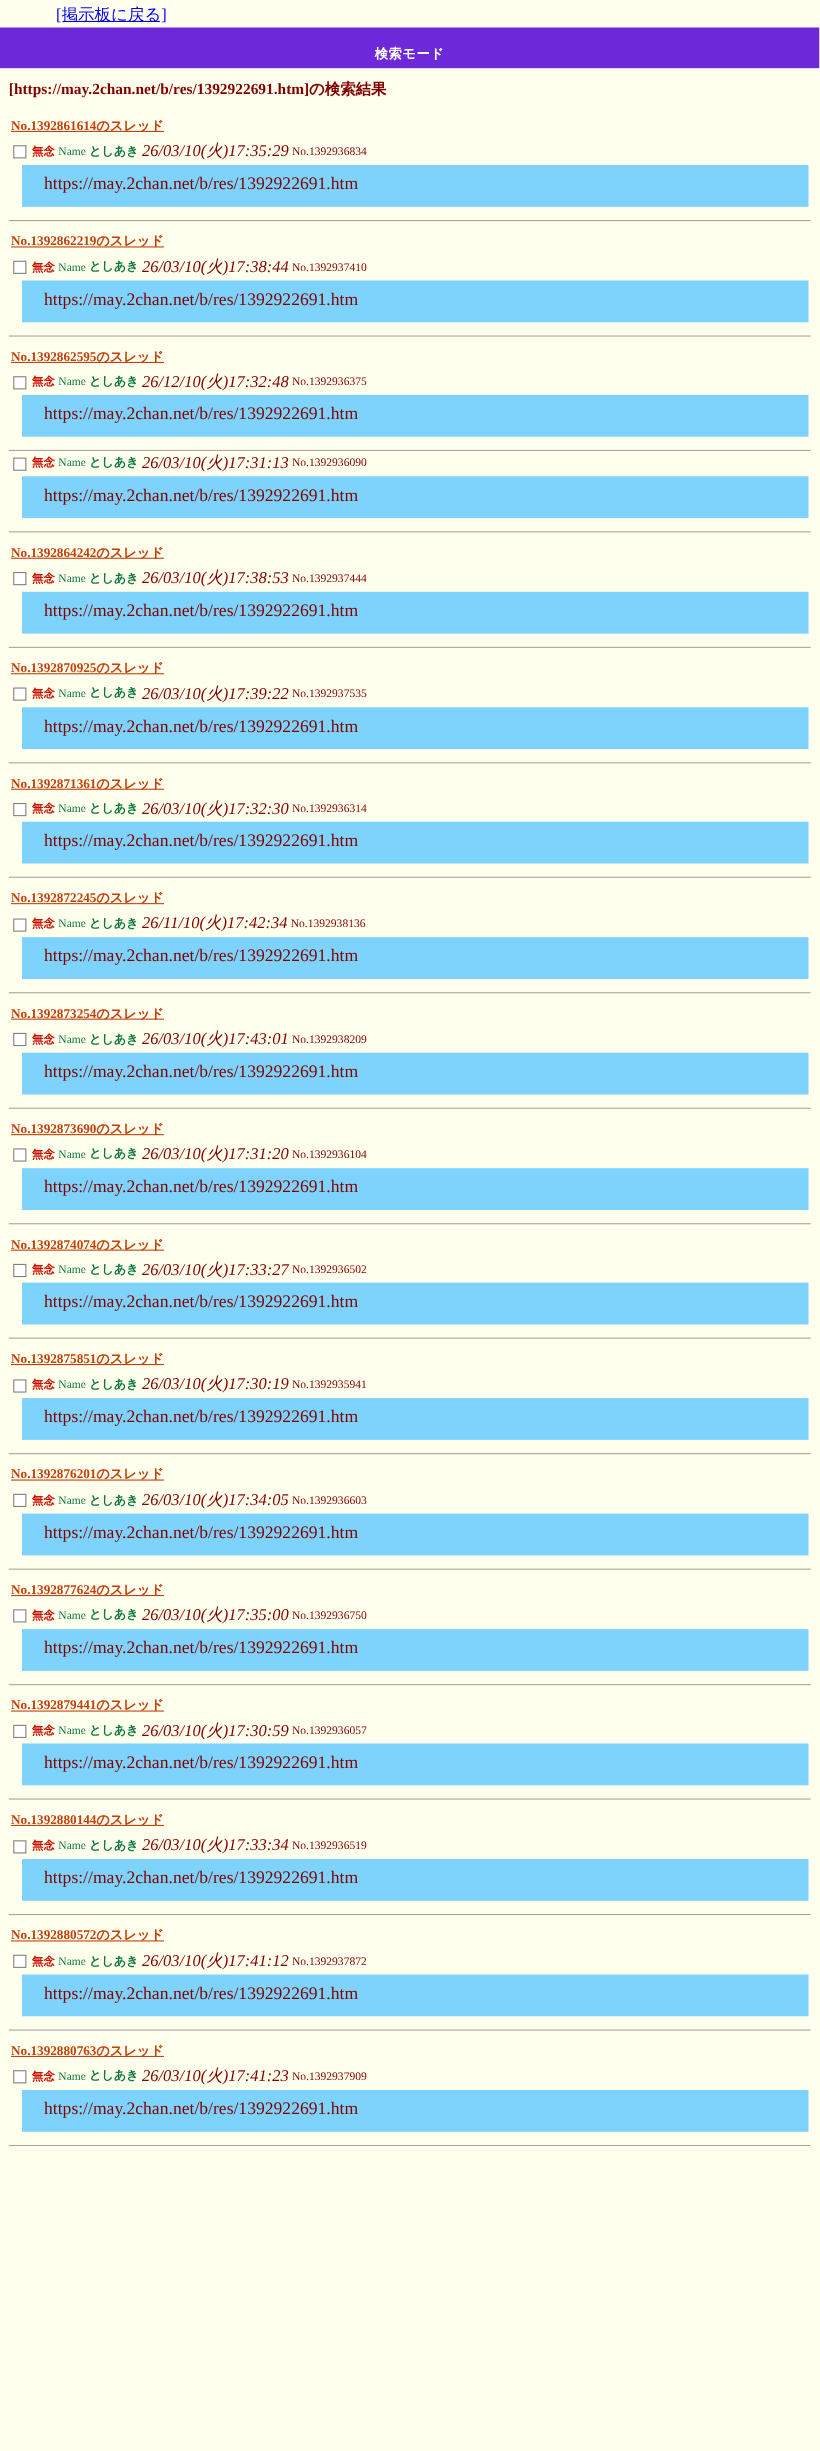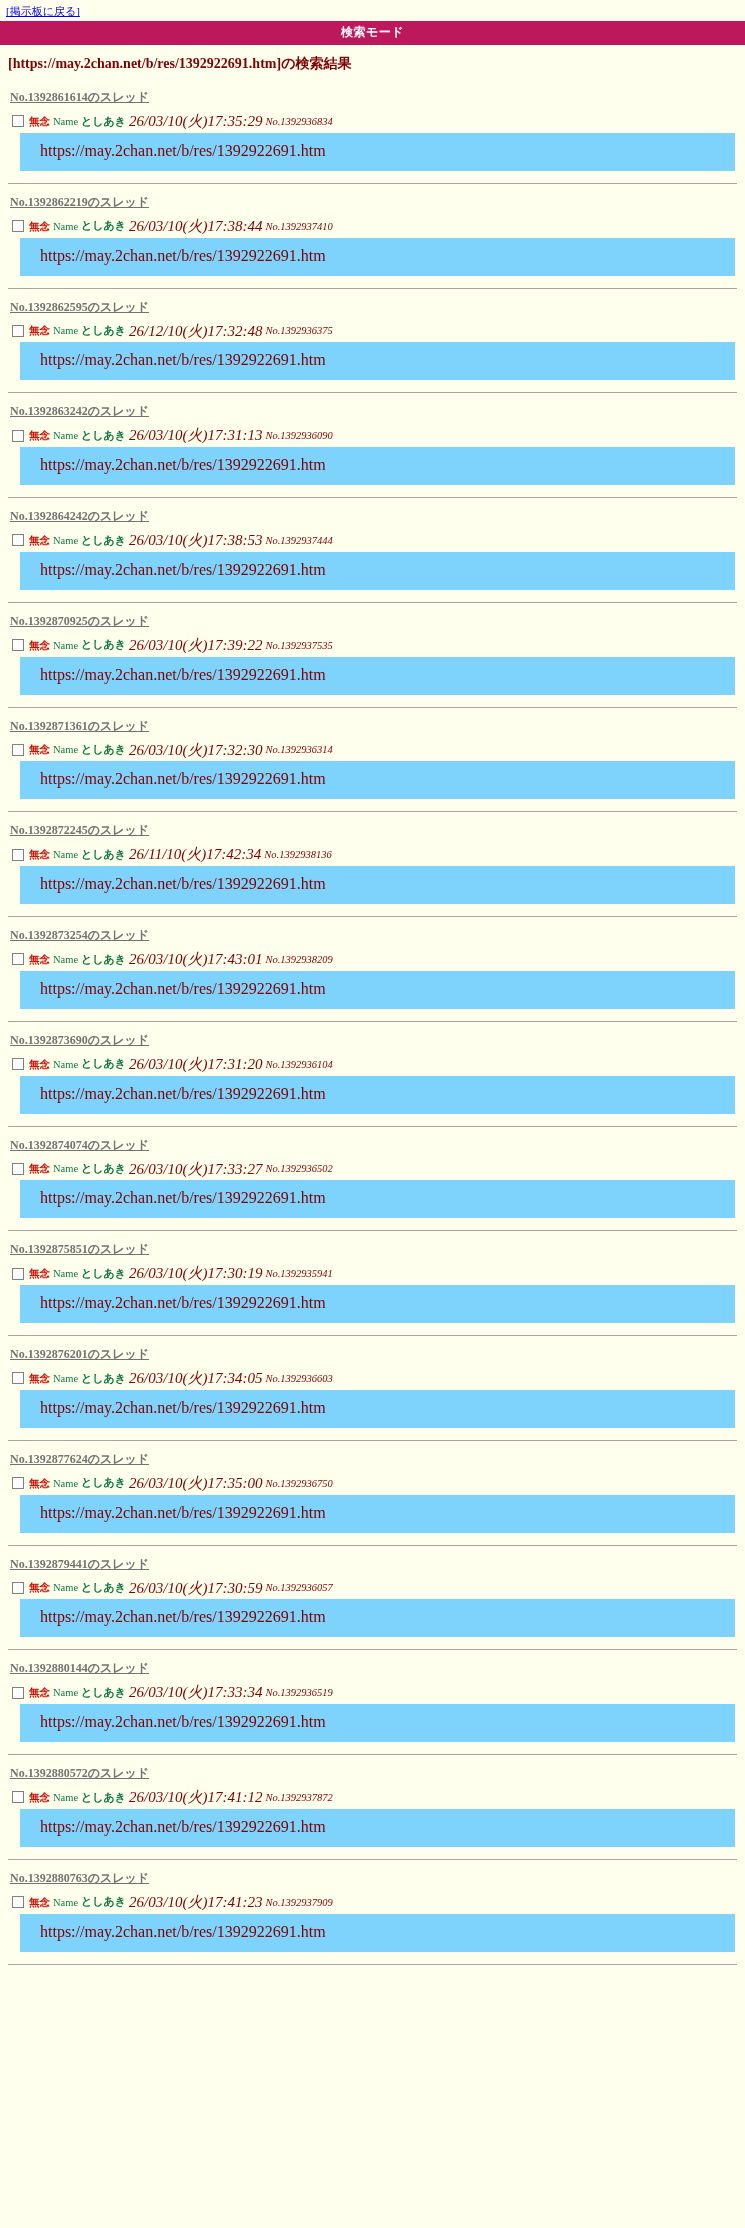--- a/index.html
+++ b/index.html
@@ -13,52 +13,53 @@
     font-size: 12px;
     color: #800000;
   }
   .page {
     width: 745px;
     box-sizing: border-box;
     padding: 0;
   }
   .back-link-row {
     padding: 4px 6px 2px 6px;
-    font-size: 11px;
+    font-size: 15px;
+    margin-left: 45px;
   }
   .back-link {
     color: #0000EE;
     text-decoration: underline;
     cursor: pointer;
   }
   .mode-bar {
-    background: #be185d;
+    background: #6d28d9;
     color: #FFFFFF;
     text-align: center;
     font-weight: bold;
     font-size: 12px;
-    padding: 3px 0 4px 0;
+    padding: 16px 0 4px 0;
     letter-spacing: 0.5px;
   }
   .search-result-line {
     padding: 10px 8px 6px 8px;
     font-size: 14px;
     font-weight: bold;
     color: #800000;
   }
   .thread-block {
     padding: 0 8px;
   }
   .thread-title {
     padding: 10px 2px 4px 2px;
     font-size: 12px;
     font-weight: bold;
   }
   .thread-title a {
-    color: #737373;
+    color: #c2410c;
     text-decoration: underline;
     cursor: pointer;
   }
   .post-row {
     display: block;
     padding: 2px 2px 2px 2px;
     font-size: 10.5px;
     line-height: 1.25;
   }
   .post-header {
@@ -94,21 +95,20 @@
     font-size: 11px;
   }
   .post-date {
     color: #800000;
     font-size: 15px;
     font-style: italic;
   }
   .post-no {
     color: #800000;
     font-size: 10.5px;
-    font-style: italic;
   }
   .post-body {
     background: #7dd3fc;
     margin: 2px 0 4px 10px;
     padding: 8px 10px 10px 10px;
     font-size: 16px;
     color: #800000;
     font-family: "Liberation Serif", "DejaVu Serif", serif;
   }
   .post-body .body-text {
@@ -180,21 +180,20 @@
             <span class="post-date">26/12/10(火)17:32:48</span>
             <span class="post-no">No.1392936375</span>
           </div>
           <div class="post-body">
             <span class="body-text">https://may.2chan.net/b/res/1392922691.htm</span>
           </div>
         </div>
         <hr class="sep">
       </div>
       <div class="thread-block">
-        <div class="thread-title"><a>No.1392863242のスレッド</a></div>
         <div class="post-row">
           <div class="post-header">
             <span class="post-checkbox"></span>
             <span class="post-subject">無念</span>
             <span class="name-label">Name</span>
             <span class="post-name">としあき</span>
             <span class="post-date">26/03/10(火)17:31:13</span>
             <span class="post-no">No.1392936090</span>
           </div>
           <div class="post-body">

